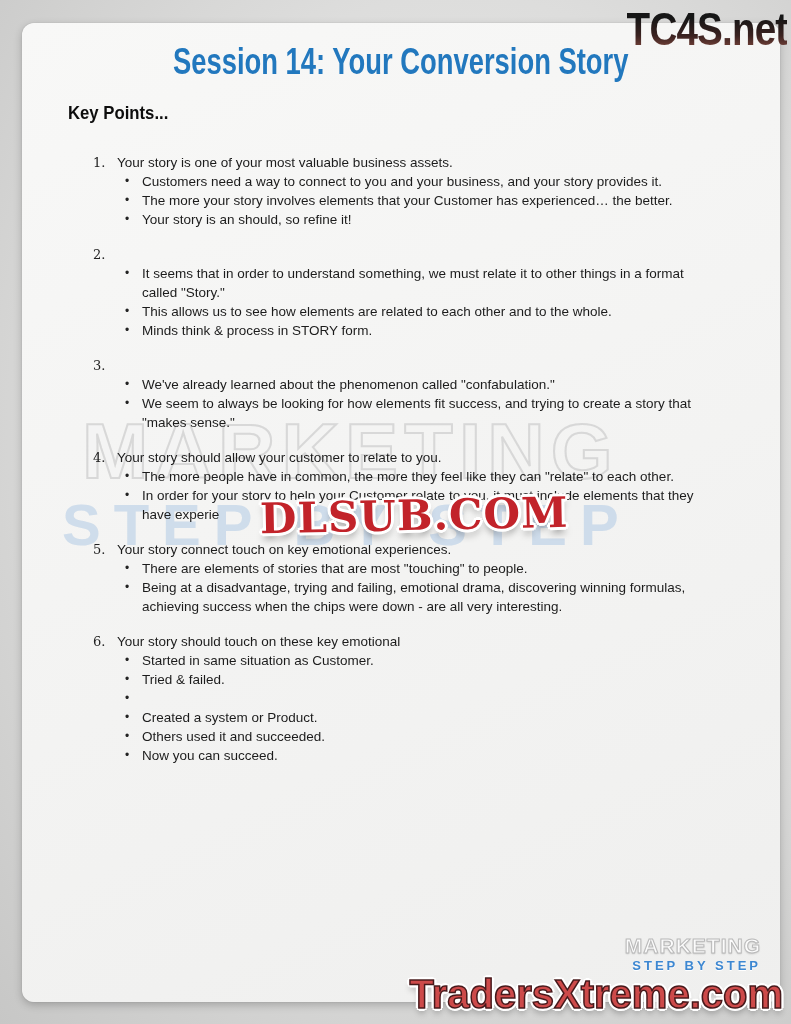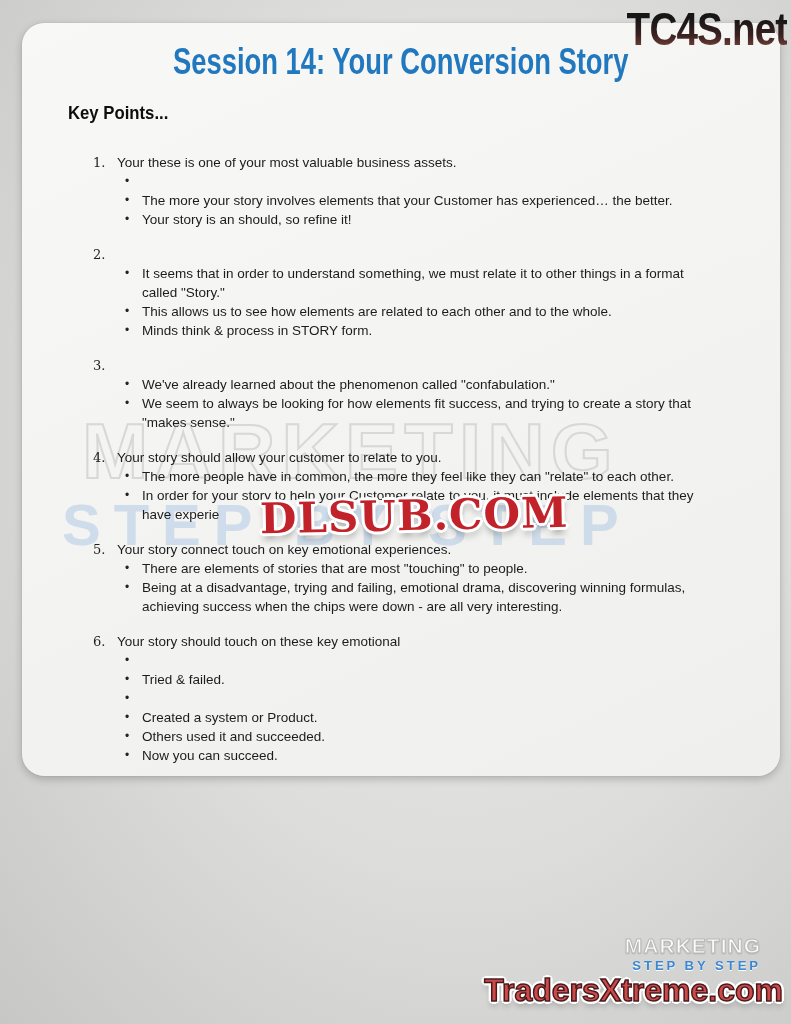--- a/index.html
+++ b/index.html
@@ -1,22 +1,22 @@
 <!DOCTYPE html>
 <html><head>
 <meta charset="utf-8">
 <style>
   html,body{margin:0;padding:0;}
   body{width:791px;height:1024px;overflow:hidden;font-family:"Liberation Sans",sans-serif;}
   .canvas{position:relative;width:791px;height:1024px;
     background:radial-gradient(ellipse at 58% 42%, #ebebea 0%, #dddddc 52%, #c7c7c6 100%);}
   
-  .card{position:absolute;left:22px;top:23px;width:758px;height:753px;
+  .card{position:absolute;left:22px;top:23px;width:758px;height:979px;
     background:linear-gradient(155deg,#f8f8f7 0%,#f3f3f2 55%,#efefee 100%);
-    border-radius:22px;
+    border-radius:12px;
     box-shadow:0 3px 8px rgba(0,0,0,.22), 0 0 1px rgba(0,0,0,.25);}
   
   .title-row{position:absolute;left:0;right:0;top:18px;text-align:center;z-index:2;}
   .title{display:inline-block;font-size:37px;font-weight:bold;color:#2278be;
     transform:scaleX(.74);transform-origin:center;letter-spacing:0;white-space:nowrap;}
   
   .keypoints{position:absolute;left:46px;top:79px;font-size:19px;font-weight:bold;color:#0d0d0d;
     transform:scaleX(.88);transform-origin:left;z-index:2;white-space:nowrap;}
   
   .kp-list{position:absolute;left:0;top:130px;width:100%;margin:0;padding:0;list-style:none;z-index:2;}
@@ -52,21 +52,21 @@
     transform:scaleX(.84);transform-origin:right;}
   
   .logo{position:absolute;right:30px;top:934px;text-align:right;z-index:3;}
   .logo-marketing{font-size:21px;font-weight:bold;letter-spacing:1px;
     color:#fbfbfb;-webkit-text-stroke:1px #b9b9b9;
     text-shadow:0 1px 2px rgba(0,0,0,.2);}
   .logo-step{font-size:13px;font-weight:bold;letter-spacing:3px;color:#3d87d1;
     text-shadow:0 1px 0 #fff;}
   
   .traders{position:absolute;right:8px;top:972px;z-index:5;
-    font-size:32px;font-weight:bold;letter-spacing:0;white-space:nowrap;
+    font-size:40px;font-weight:bold;letter-spacing:0;white-space:nowrap;
     color:#cd4a4a;-webkit-text-stroke:1.5px #46191b;
     text-shadow:
       -3px 0 0 #fff, 3px 0 0 #fff, 0 -3px 0 #fff, 0 3px 0 #fff,
       -2px -2px 0 #fff, 2px 2px 0 #fff, 2px -2px 0 #fff, -2px 2px 0 #fff,
       0 5px 6px rgba(0,0,0,.3);}
 </style>
 </head>
 <body>
 
 <div class="canvas">
@@ -78,25 +78,26 @@
 
     <div class="keypoints">Key Points...</div>
 
     <div class="wm-marketing">MARKETING</div>
     <div class="wm-step">STEP BY STEP</div>
 
     <ol class="kp-list" id="kp-list">
         <li class="item">
           <div class="item-head">
             <span class="num">1.</span>
-            <span class="itext">Your these is one of your most valuable business assets.</span>
-          </div>
-          <ul class="bullets">
-            <li class="bullet">
-              <span class="dot">•</span>
+            <span class="itext">Your story is one of your most valuable business assets.</span>
+          </div>
+          <ul class="bullets">
+            <li class="bullet">
+              <span class="dot">•</span>
+              <span class="btext">Customers need a way to connect to you and your business, and your story provides it.</span>
             </li>
             <li class="bullet">
               <span class="dot">•</span>
               <span class="btext">The more your story involves elements that your Customer has experienced… the better.</span>
             </li>
             <li class="bullet">
               <span class="dot">•</span>
               <span class="btext">Your story is an should, so refine it!</span>
             </li>
           </ul>
@@ -168,20 +169,21 @@
           </ul>
         </li>
         <li class="item">
           <div class="item-head">
             <span class="num">6.</span>
             <span class="itext">Your story should touch on these key emotional</span>
           </div>
           <ul class="bullets">
             <li class="bullet">
               <span class="dot">•</span>
+              <span class="btext">Started in same situation as Customer.</span>
             </li>
             <li class="bullet">
               <span class="dot">•</span>
               <span class="btext">Tried &amp; failed.</span>
             </li>
             <li class="bullet">
               <span class="dot">•</span>
             </li>
             <li class="bullet">
               <span class="dot">•</span>

